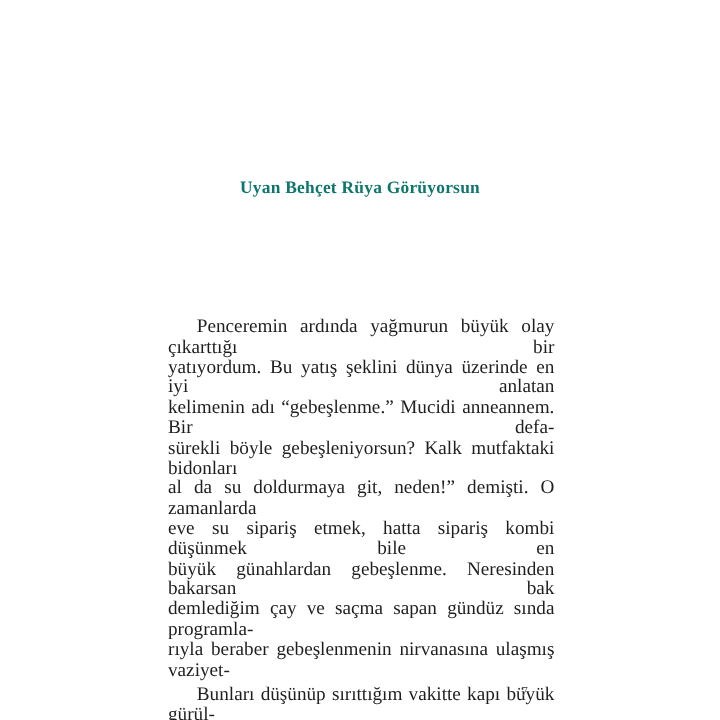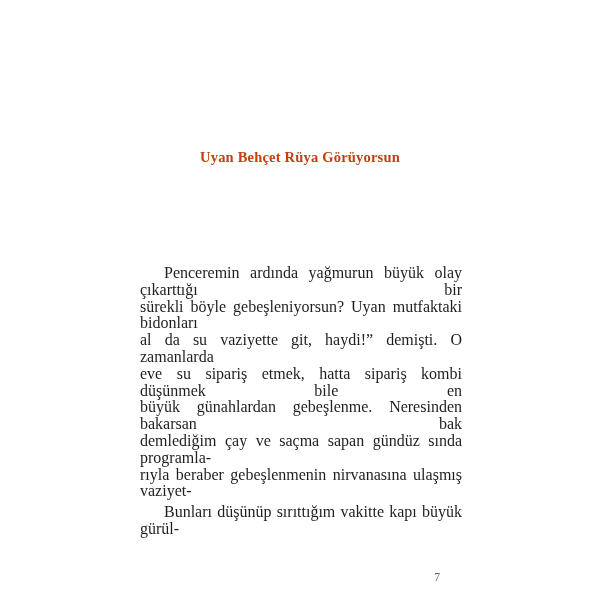--- a/index.html
+++ b/index.html
@@ -15,21 +15,21 @@
   .title {
     position: absolute;
     top: 149px;
     left: 0;
     width: 600px;
     margin: 0;
     text-align: center;
     font-size: 14.5px;
     font-weight: bold;
     letter-spacing: 0.2px;
-    color: #c2410c;
+    color: #0f766e;
   }
   .body-text {
     position: absolute;
     top: 265px;
     left: 140px;
     width: 322px;
     font-size: 16px;
     line-height: 16.8px;
   }
   .line {
@@ -55,22 +55,24 @@
 <body>
 
 <div class="page">
 
   <h1 class="title">Uyan Behçet Rüya Görüyorsun</h1>
 
   <div class="body-text">
 
     <div class="para para-1">
       <div class="line first">Penceremin ardında yağmurun büyük olay çıkarttığı bir</div>
-      <div class="line">sürekli böyle gebeşleniyorsun? Uyan mutfaktaki bidonları</div>
-      <div class="line">al da su vaziyette git, haydi!” demişti. O zamanlarda</div>
+      <div class="line">yatıyordum. Bu yatış şeklini dünya üzerinde en iyi anlatan</div>
+      <div class="line">kelimenin adı “gebeşlenme.” Mucidi anneannem. Bir defa-</div>
+      <div class="line">sürekli böyle gebeşleniyorsun? Kalk mutfaktaki bidonları</div>
+      <div class="line">al da su doldurmaya git, neden!” demişti. O zamanlarda</div>
       <div class="line">eve su sipariş etmek, hatta sipariş kombi düşünmek bile en</div>
       <div class="line">büyük günahlardan gebeşlenme. Neresinden bakarsan bak</div>
       <div class="line">demlediğim çay ve saçma sapan gündüz sında programla-</div>
       <div class="line">rıyla beraber gebeşlenmenin nirvanasına ulaşmış vaziyet-</div>
     </div>
 
     <div class="para para-2">
       <div class="line first">Bunları düşünüp sırıttığım vakitte kapı büyük gürül-</div>
     </div>
 

